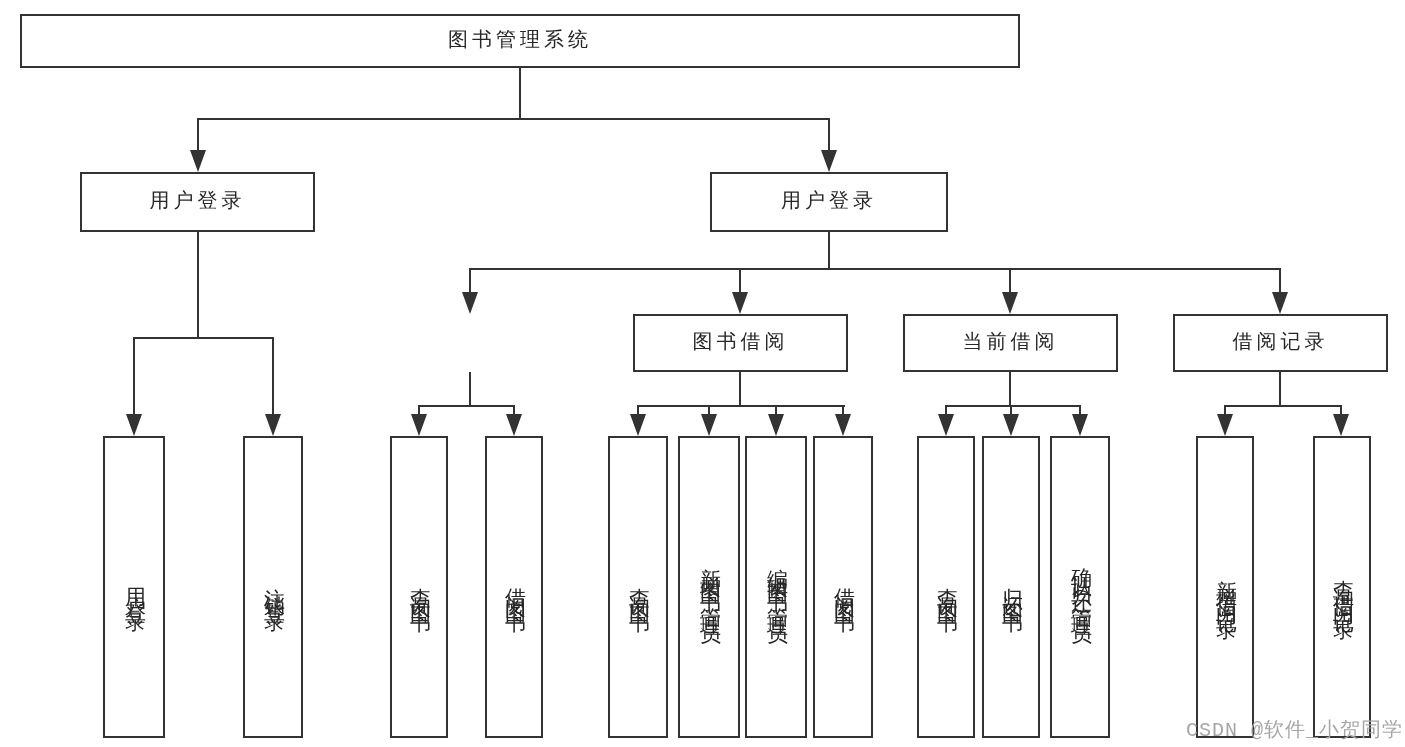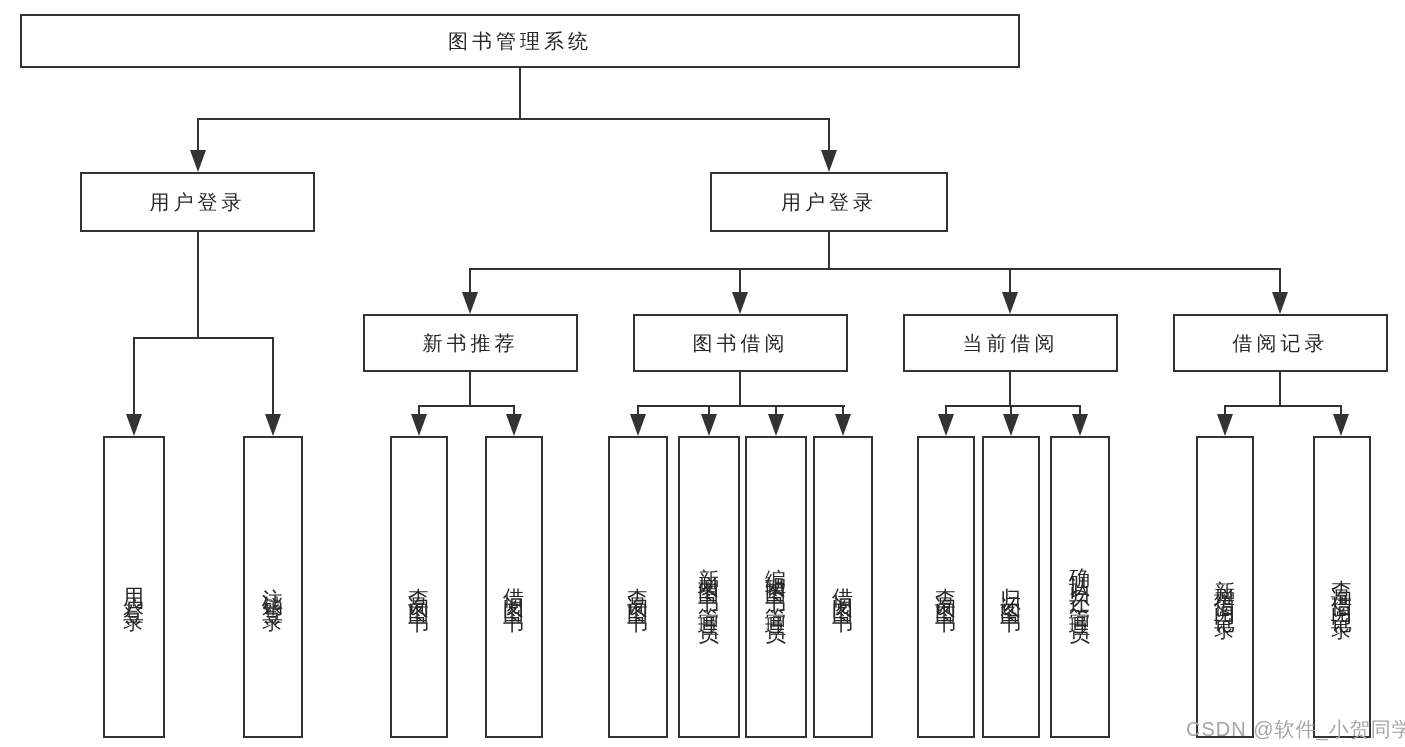--- a/index.html
+++ b/index.html
@@ -5,21 +5,21 @@
   :root{
     --line:#333333;
     --text:#262626;
     --background:#ffffff;
     --watermark:#a6a6a6;
   }
   html,body{margin:0;padding:0;background:var(--background);}
   .canvas{
     position:relative;width:1405px;height:747px;overflow:hidden;
     background:var(--background);
-    font-family:Liberation Sans, sans-serif;
+    font-family:Liberation Mono, monospace;
     color:var(--text);
   }
   .box{
     position:absolute;box-sizing:border-box;background:#ffffff;
     border:2px solid var(--line);
     display:flex;align-items:center;justify-content:center;
     font-size:20px;letter-spacing:4px;color:var(--text);
     text-align:center;line-height:1;
   }
   .box.v{
@@ -41,21 +41,20 @@
 </head>
 <body>
 
 <div class="canvas">
 
   <div class="box" style="left:20px;top:14px;width:1000px;height:54px">图书管理系统</div>
 
   <div class="box" style="left:80px;top:172px;width:235px;height:60px">用户登录</div>
   <div class="box" style="left:710px;top:172px;width:238px;height:60px">用户登录</div>
 
-  <div class="box" style="left:363px;top:314px;width:215px;height:58px">新书推荐</div>
   <div class="box" style="left:633px;top:314px;width:215px;height:58px">图书借阅</div>
   <div class="box" style="left:903px;top:314px;width:215px;height:58px">当前借阅</div>
   <div class="box" style="left:1173px;top:314px;width:215px;height:58px">借阅记录</div>
 
   <div class="box v" style="left:103px;top:436px;width:62px;height:302px">用户登录</div>
   <div class="box v" style="left:243px;top:436px;width:60px;height:302px">注销登录</div>
 
   <div class="box v" style="left:390px;top:436px;width:58px;height:302px">查询图书</div>
   <div class="box v" style="left:485px;top:436px;width:58px;height:302px">借阅图书</div>
 

